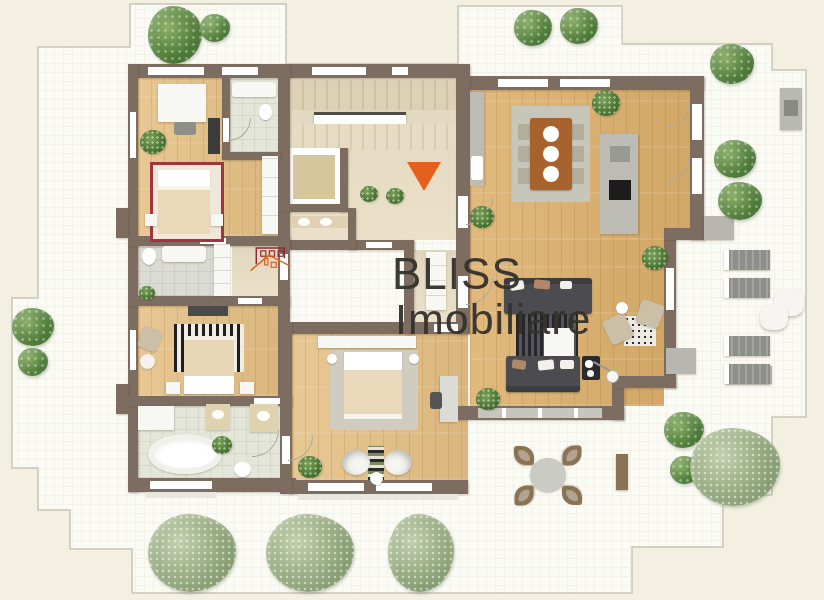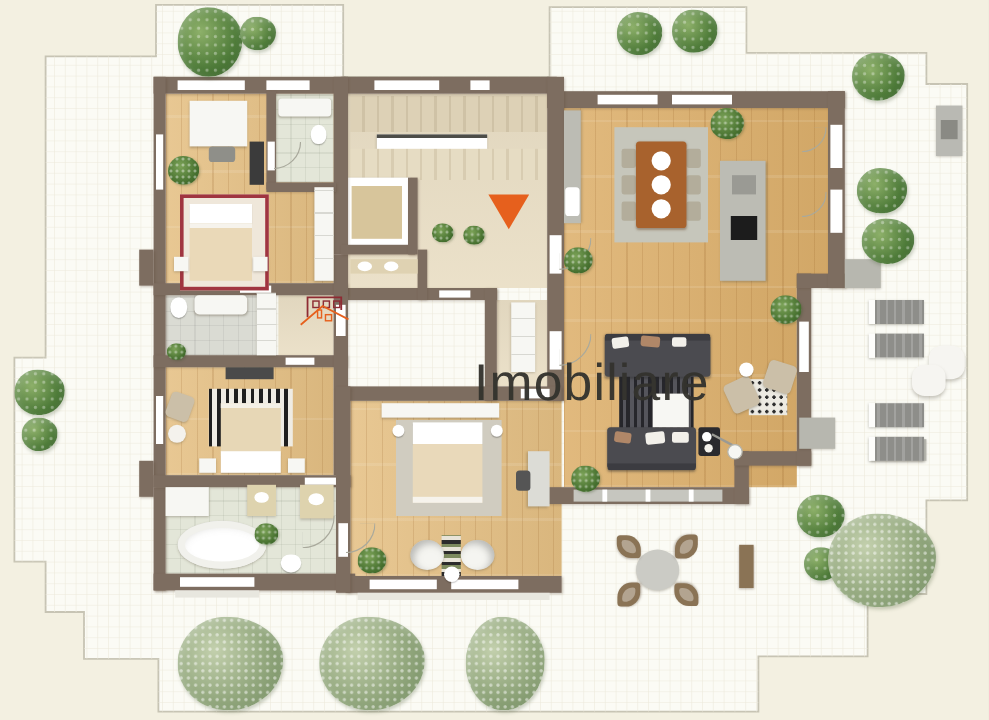--- a/index.html
+++ b/index.html
@@ -303,15 +303,16 @@
     <g transform="scale(1)">
       <path d="M257,312 V257 H351 V292" fill="none" stroke="var(--logo-maroon)" stroke-width="5"></path>
       <rect x="272" y="267" width="17" height="18" fill="none" stroke="var(--logo-maroon)" stroke-width="4"></rect>
       <rect x="301" y="267" width="17" height="18" fill="none" stroke="var(--logo-maroon)" stroke-width="4"></rect>
       <rect x="330" y="267" width="17" height="18" fill="none" stroke="var(--logo-maroon)" stroke-width="4"></rect>
       <path d="M238,333 L299,281 L371,318" fill="none" stroke="var(--accent-orange)" stroke-width="5"></path>
       <rect x="285" y="292" width="11" height="22" fill="none" stroke="var(--accent-orange)" stroke-width="4"></rect>
       <rect x="307" y="305" width="17" height="17" fill="none" stroke="var(--accent-orange)" stroke-width="4"></rect>
     </g>
   </svg>
+  <div class="wm-text" style="left:392px;top:252px;font-size:44px">BLISS</div>
   <div class="wm-text" style="left:395px;top:298px;font-size:43px">Imobiliare</div>
 
 </div>
 
 </body></html>

